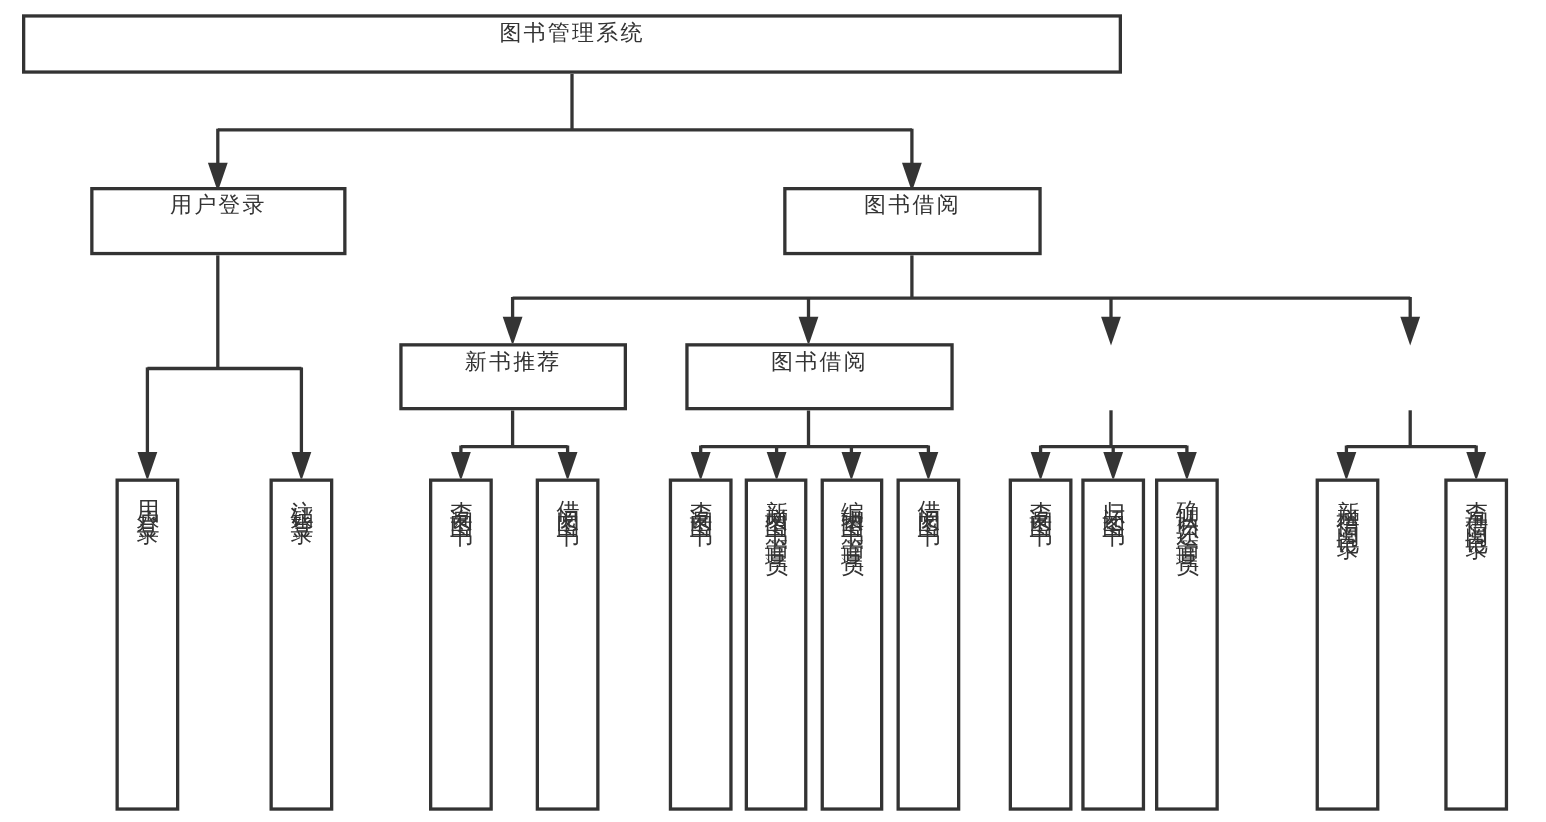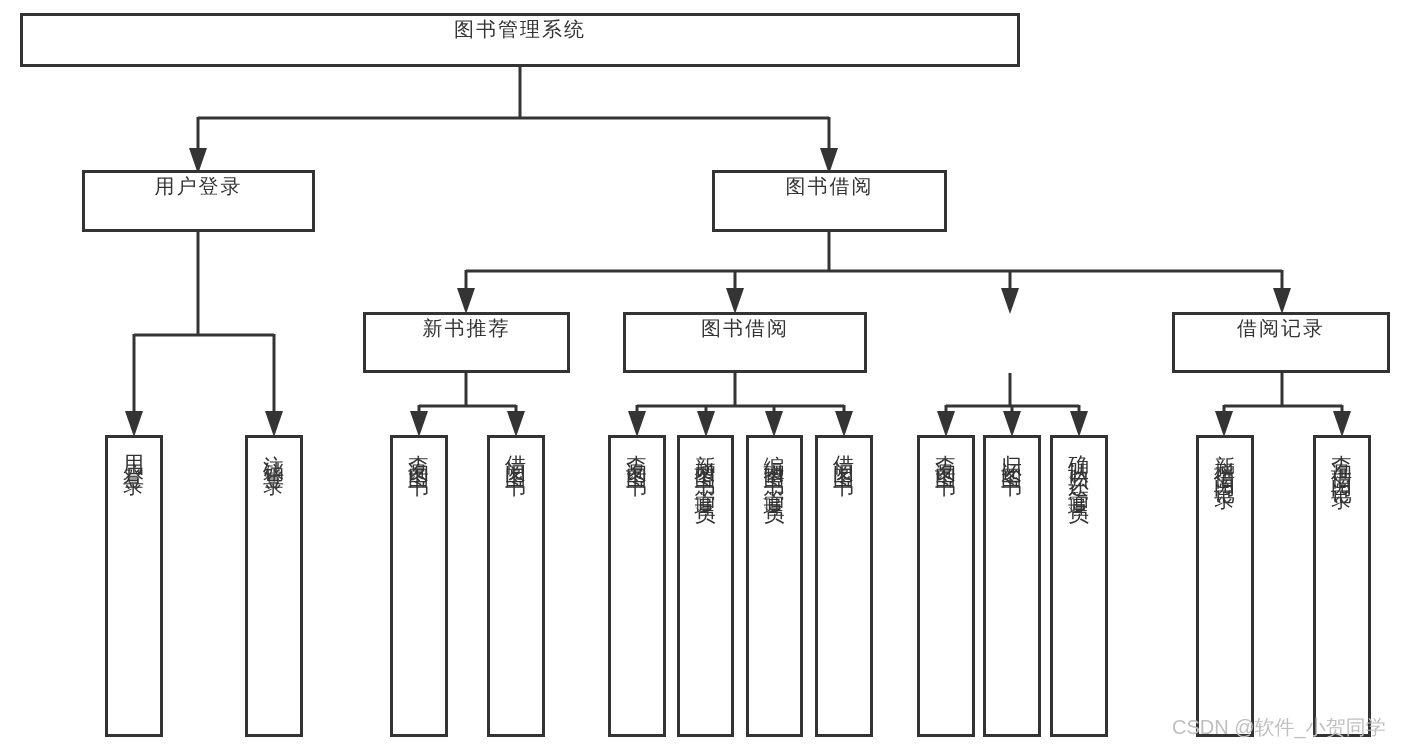--- a/index.html
+++ b/index.html
@@ -134,23 +134,20 @@
   <div class="node h" style="left:712px;top:170px;width:235px;height:62px">
     <span>图书借阅</span>
   </div>
 
   <div class="node h" style="left:363px;top:312px;width:207px;height:61px">
     <span>新书推荐</span>
   </div>
   <div class="node h" style="left:623px;top:312px;width:244px;height:61px">
     <span>图书借阅</span>
   </div>
-  <div class="node h" style="left:1172px;top:312px;width:218px;height:61px">
-    <span>借阅记录</span>
-  </div>
 
   <div class="node v" style="left:105px;top:435px;width:58px;height:302px">
     <span>用户登录</span>
   </div>
   <div class="node v" style="left:245px;top:435px;width:58px;height:302px">
     <span>注销登录</span>
   </div>
 
   <div class="node v" style="left:390px;top:435px;width:58px;height:302px">
     <span>查询图书</span>
@@ -182,15 +179,14 @@
     <span>确认归还（管理员）</span>
   </div>
 
   <div class="node v" style="left:1196px;top:435px;width:58px;height:302px">
     <span>新增借阅记录</span>
   </div>
   <div class="node v" style="left:1313px;top:435px;width:58px;height:302px">
     <span>查询借阅记录</span>
   </div>
 
-  <div class="watermark">CSDN @软件_小贺同学</div>
 
 </div>
 
 </body></html>

